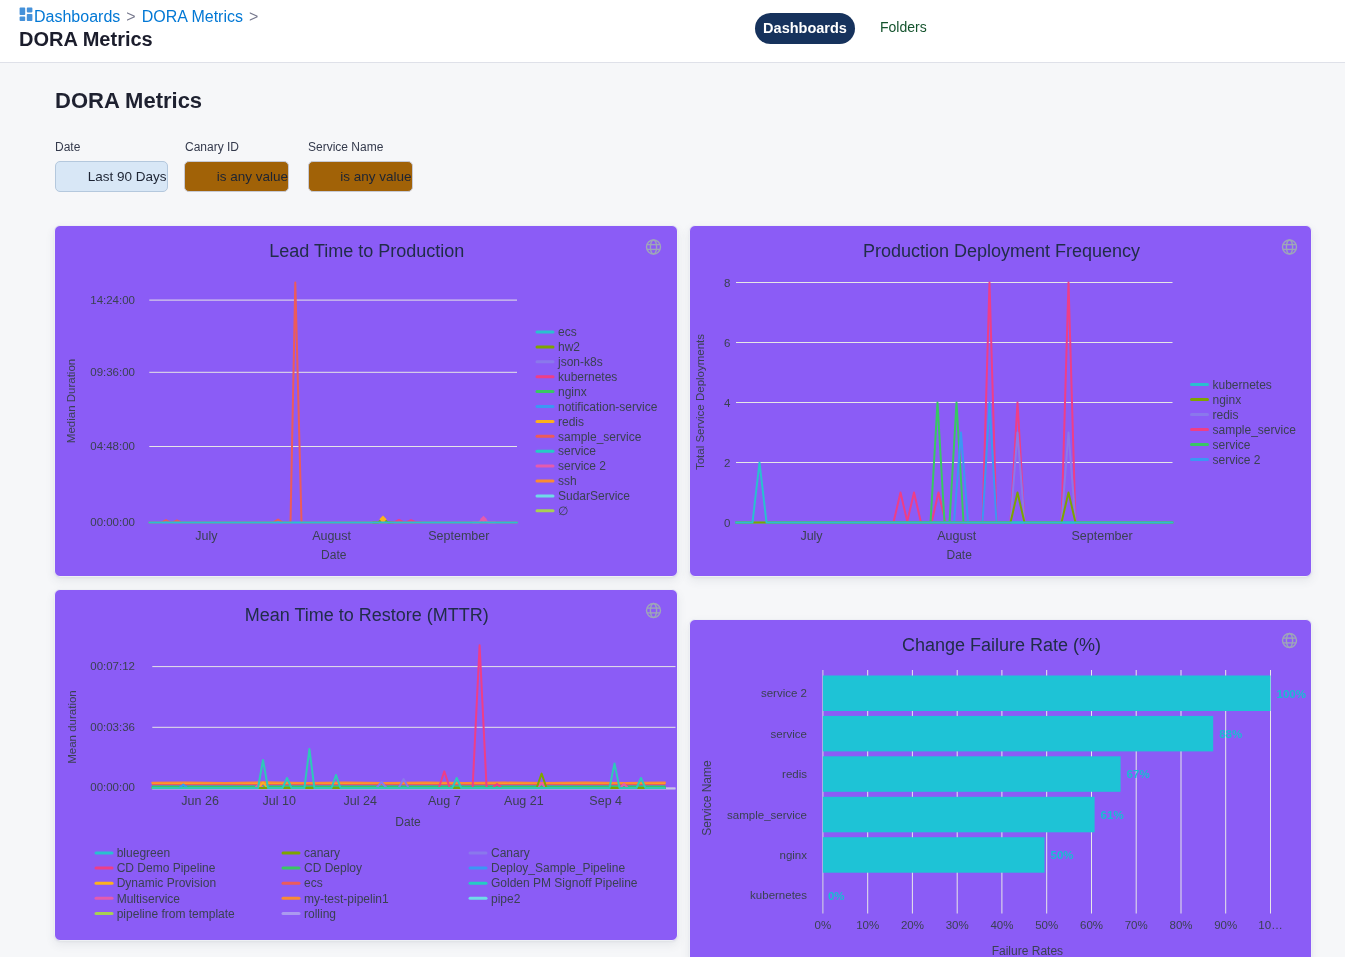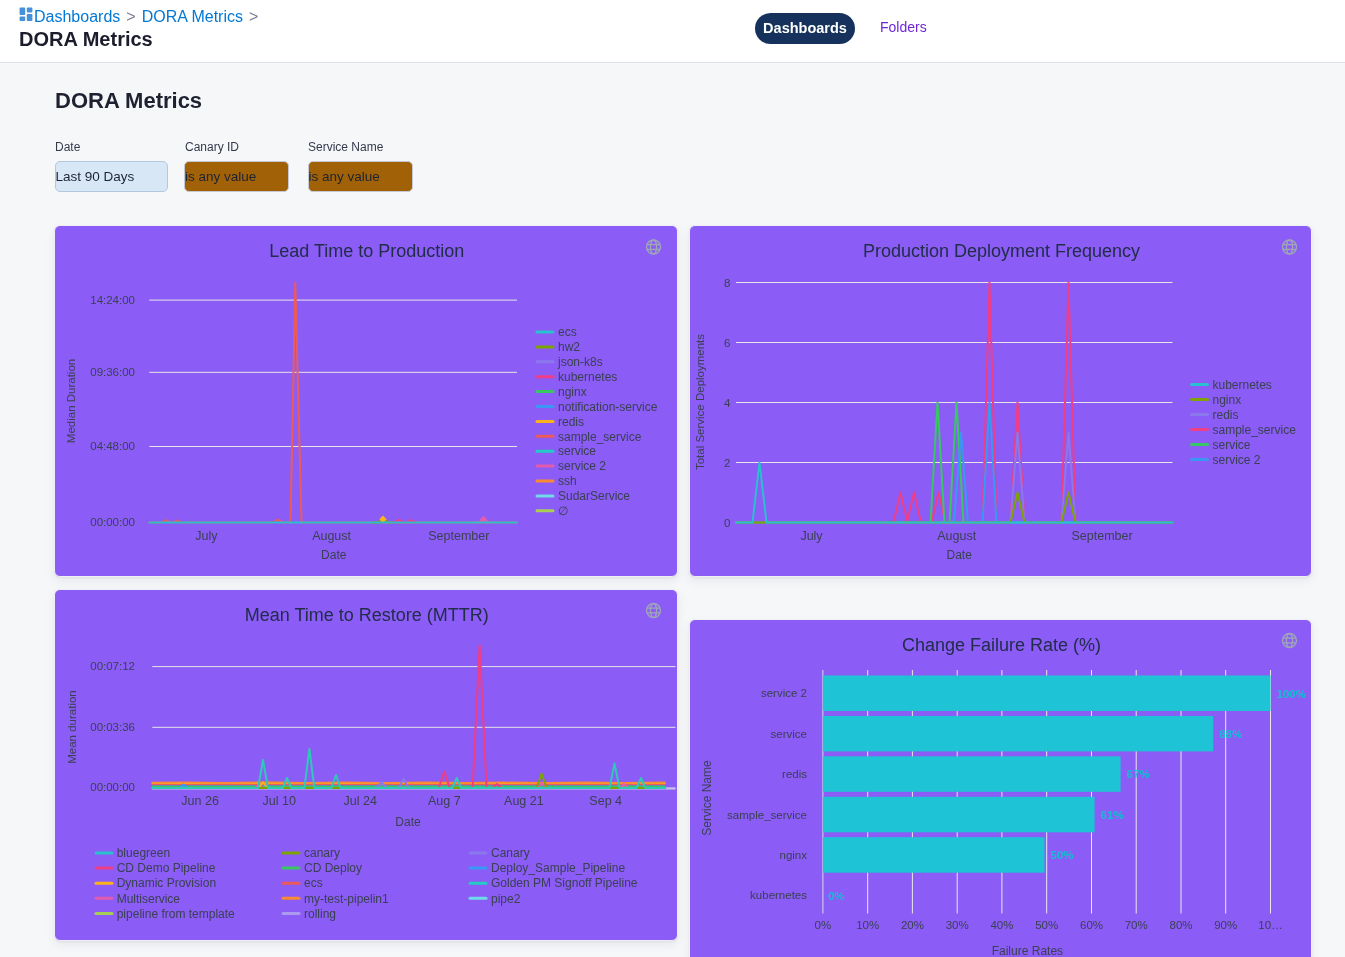--- a/index.html
+++ b/index.html
@@ -1,24 +1,24 @@
 <!DOCTYPE html>
 <html><head><meta charset="utf-8"><title>DORA Metrics</title>
 <style>
 * { margin:0; padding:0; box-sizing:border-box; }
 html,body { width:1345px; height:957px; font-family:"Liberation Sans", sans-serif; background:#f6f7f9; overflow:hidden; }
 .header { position:absolute; left:0; top:0; width:1345px; height:63px; background:#fff; border-bottom:1px solid #dfe1e9; }
 .crumb { position:absolute; left:34px; top:7.5px; font-size:16px; color:#0278d5; }
 .crumb .sep { color:#77798e; padding:0 6px; }
 .htitle { position:absolute; left:19px; top:27.5px; font-size:20px; font-weight:bold; color:#1b1d2c; }
 .pill { position:absolute; left:755px; top:12.5px; width:100px; height:31px; background:#16325c; border-radius:16px; color:#fff; font-size:14.5px; font-weight:bold; text-align:center; line-height:31px; }
-.folders { position:absolute; left:880px; top:12px; height:31px; line-height:31px; color:#6d28d9; font-size:14px; }
+.folders { position:absolute; left:880px; top:12px; height:31px; line-height:31px; color:#14532d; font-size:14px; }
 .h1 { position:absolute; left:55px; top:87.5px; font-size:22px; font-weight:bold; color:#1e2130; }
 .flabel { position:absolute; font-size:12px; color:#343a4c; }
-.fbtn { position:absolute; height:31px; border-radius:5px; font-size:13.5px; color:#1d2433; text-align:left; line-height:29px; }
+.fbtn { position:absolute; height:31px; border-radius:5px; font-size:13.5px; color:#1d2433; text-align:right; line-height:29px; }
 .fbtn.date { background:#d8e7f6; border:1px solid #b4c8dd; }
 .fbtn.any { background:#a16207; border:1px solid #c6c9d5; }
 .card { position:absolute; background:#8b5cf6; border-radius:6px; border:1px solid #eef0f4; box-shadow:0 1px 2px rgba(40,50,70,.05), 0 4px 10px rgba(70,80,100,.09); }
 </style></head>
 <body>
 <div class="header">
  <svg width="14" height="14" viewBox="0 0 14 14" style="position:absolute;left:19px;top:7px">
    <g fill="#4591da">
     <rect x="0.6" y="0.6" width="5.6" height="7.4" rx="0.8"></rect>
     <rect x="7.8" y="0.6" width="5.6" height="4.8" rx="0.8"></rect>

